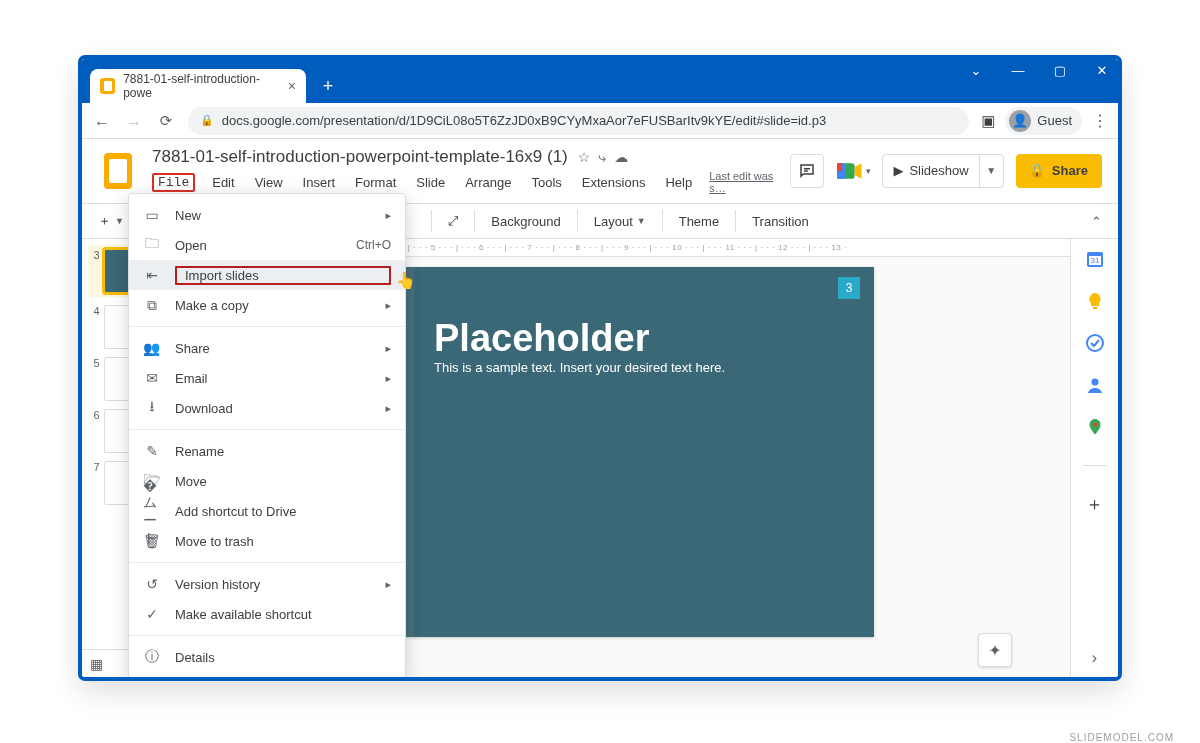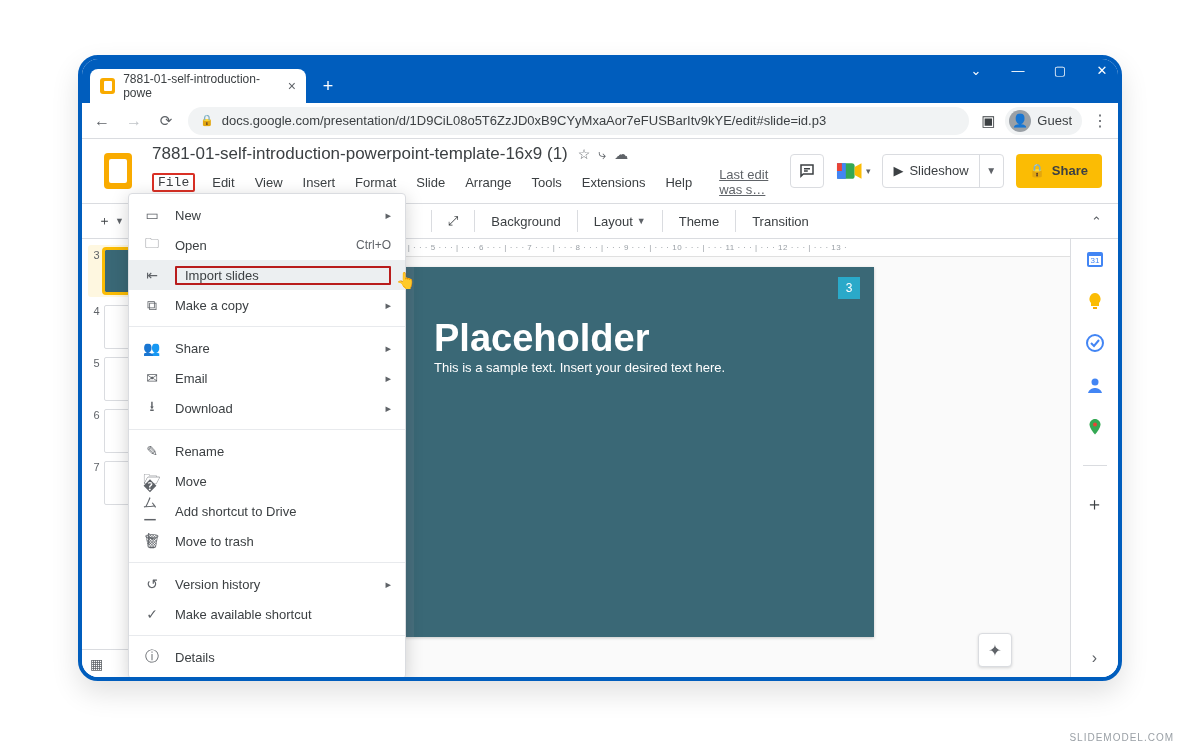--- a/index.html
+++ b/index.html
@@ -1,17 +1,17 @@
 <!DOCTYPE html>
 <html><head>
 <meta charset="utf-8">
 <style>
 * { box-sizing: border-box; margin: 0; padding: 0; font-family: Arial, "Helvetica Neue", sans-serif; }
 body { background: #fff; width: 1200px; height: 743px; position: relative; }
-.outer-frame { position: absolute; left: 78px; top: 55px; width: 1044px; height: 626px; border: 4px solid #005dbd; border-radius: 20px; overflow: hidden; background:#fff; box-shadow: 0 12px 28px rgba(0,0,0,0.12); }
+.outer-frame { position: absolute; left: 78px; top: 55px; width: 1044px; height: 626px; border: 4px solid #005dbd; border-radius: 7px; overflow: hidden; background:#fff; box-shadow: 0 12px 28px rgba(0,0,0,0.12); }
 .titlebar { height: 44px; background: #005dbd; display:flex; align-items:flex-end; padding-left:8px; position:relative;}
 .tab { background:#fff; border-radius:8px 8px 0 0; height:34px; width:216px; display:flex; align-items:center; padding:0 10px; gap:8px; font-size:12px; color:#3c4043; position:relative;}
 .tab .favicon { width:16px; height:16px; background:#f9ab00; border-radius:3px; display:flex; align-items:center; justify-content:center;}
 .tab .favicon::after{content:""; width:8px;height:10px;background:#fff;border-radius:1px;}
 .tab .tabclose { margin-left:auto; color:#5f6368; font-size:14px; cursor:pointer;}
 .newtab { width:28px; height:28px; color:#fff; display:flex; align-items:center; justify-content:center; font-size:18px; margin-left:8px; margin-bottom:3px; cursor:pointer;}
 .winctrls { position:absolute; right:6px; top:4px; display:flex; gap:22px; color:#fff; }
 .winctrls span { width:20px; text-align:center; font-size:13px; cursor:pointer;}
 .addrbar { height:36px; background:#fff; border-bottom:1px solid #dadce0; display:flex; align-items:center; padding:0 10px; gap:12px; color:#5f6368;}
 .addrbar .navicon { width:20px; text-align:center; font-size:16px; cursor:pointer;}
@@ -25,21 +25,21 @@
 .appheader { height:64px; display:flex; align-items:center; padding:0 16px; gap:14px; border-bottom:1px solid transparent;}
 .logo { width:40px; height:40px; display:flex; align-items:center; justify-content:center;}
 .logo-inner{width:28px;height:36px;background:#f9ab00;border-radius:4px;position:relative;}
 .logo-inner::after{content:"";position:absolute;left:5px;top:6px;width:18px;height:24px;background:#fff;border-radius:2px;}
 .titleblock { flex:1; min-width:0;}
 .doctitle { font-size:17px; color:#3c4043; display:flex; align-items:center; gap:10px;}
 .doctitle .badges{display:flex;gap:8px;color:#5f6368;font-size:14px;}
 .menubar { display:flex; gap:14px; font-size:13px; color:#3c4043; margin-top:3px; align-items:center;}
 .menubar .m{cursor:pointer; padding:2px 3px;}
 .menubar .m.file{border:2px solid #d93025; border-radius:2px; padding:0 4px;font-family:Liberation Mono, monospace;}
-.menubar .edithint{color:#5f6368; text-decoration:underline; margin-left:10px; font-size:13px;}
+.menubar .edithint{color:#5f6368; text-decoration:underline; margin-left:0; font-size:11px;}
 .header-right{display:flex;align-items:center;gap:12px;}
 .iconbtn{width:34px;height:34px;border:1px solid #dadce0;border-radius:4px;display:flex;align-items:center;justify-content:center;color:#3c4043;cursor:pointer;font-size:15px;}
 .meet{width:34px;height:34px;display:flex;align-items:center;justify-content:center;}
 .slideshow{height:34px;border:1px solid #dadce0;border-radius:4px;display:flex;align-items:center;}
 .slideshow .main{display:flex;align-items:center;gap:6px;padding:0 10px;font-size:13px;color:#3c4043;}
 .slideshow .caret{border-left:1px solid #dadce0;height:100%;width:24px;display:flex;align-items:center;justify-content:center;color:#5f6368;font-size:10px;}
 .sharebtn{height:34px;background:#fbbc04;border-radius:4px;display:flex;align-items:center;gap:6px;padding:0 14px;font-size:13px;font-weight:600;color:#3c4043;cursor:pointer;}
 .toolbar{height:36px;border-top:1px solid #dadce0;border-bottom:1px solid #dadce0;display:flex;align-items:center;padding:0 10px;gap:10px;font-size:13px;color:#3c4043;position:relative;}
 .toolbar .tbtn{display:flex;align-items:center;gap:4px;cursor:pointer;padding:4px 6px;}
 .toolbar .sep{width:1px;height:22px;background:#dadce0;}

